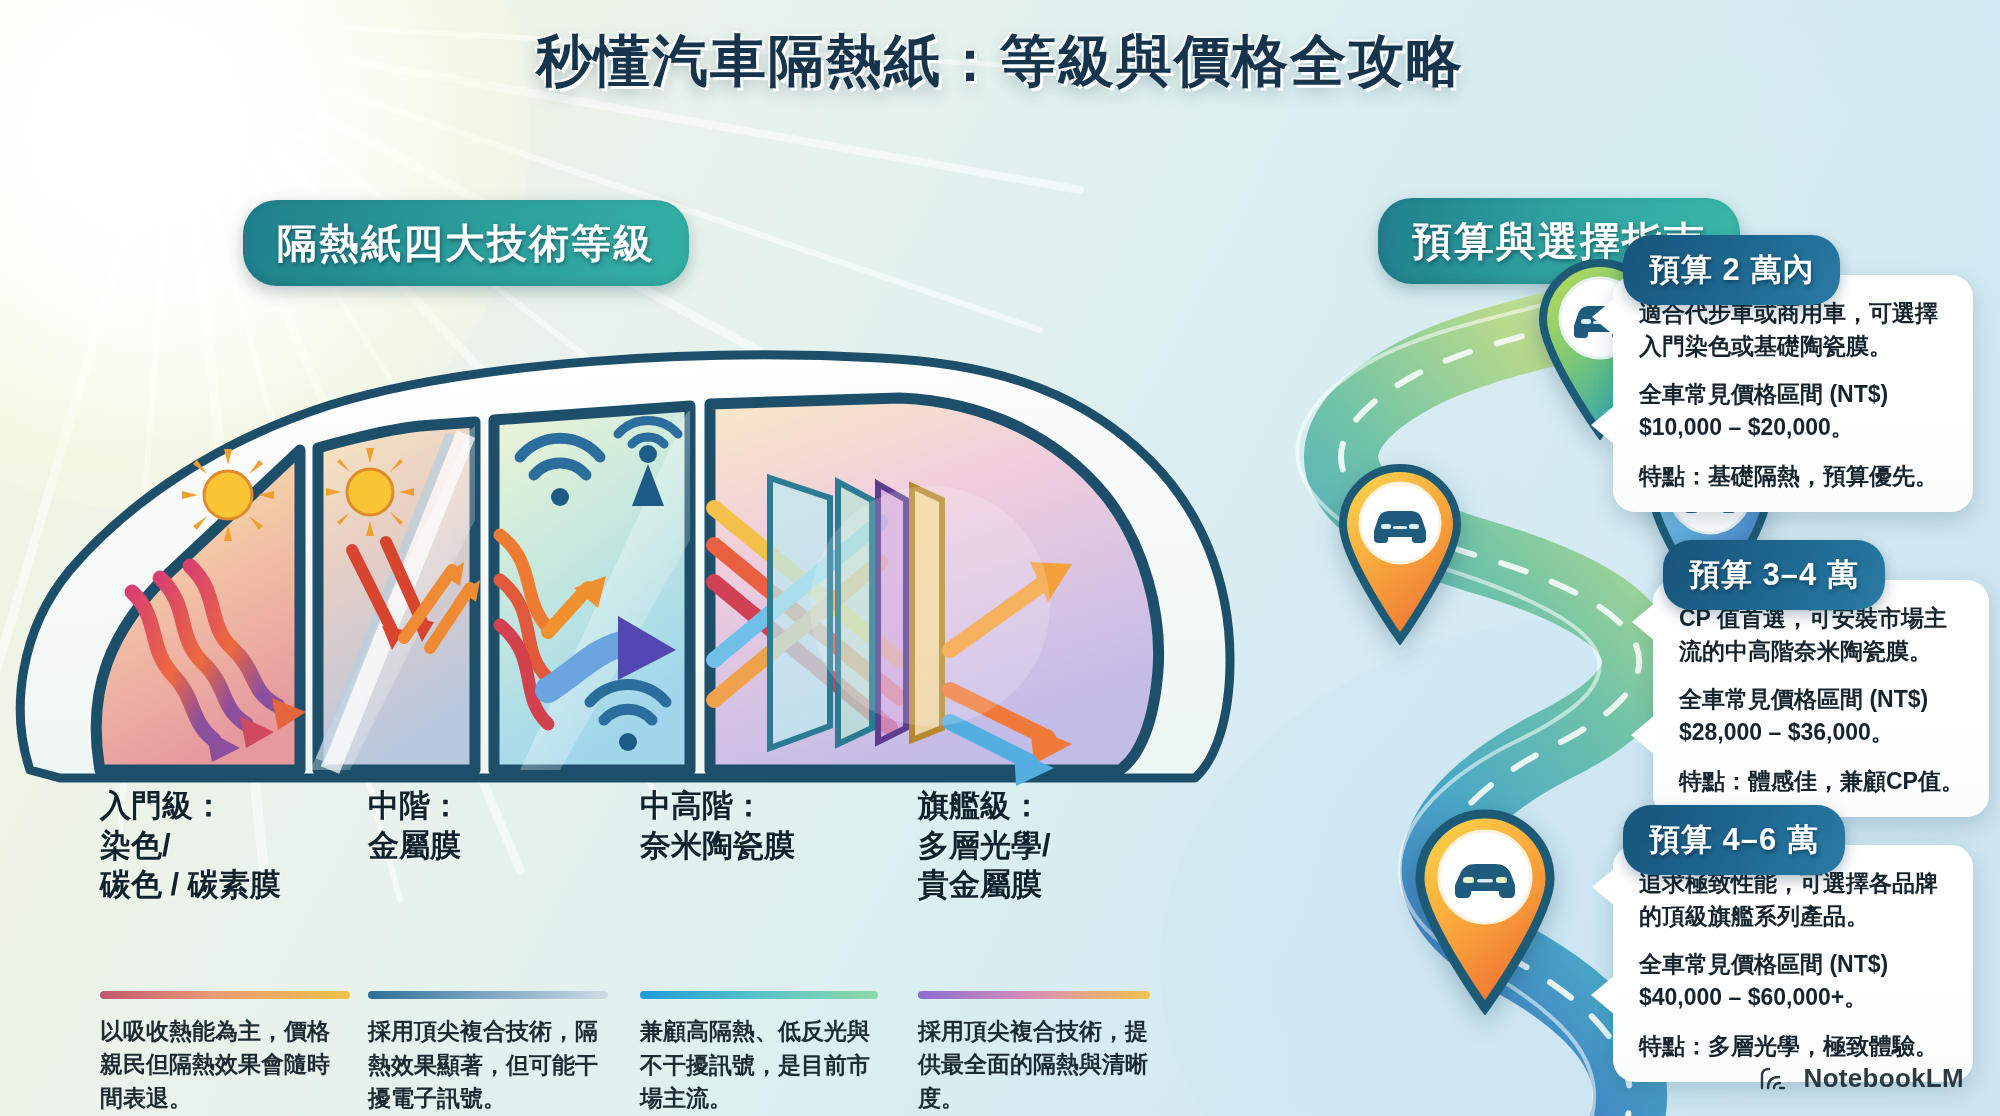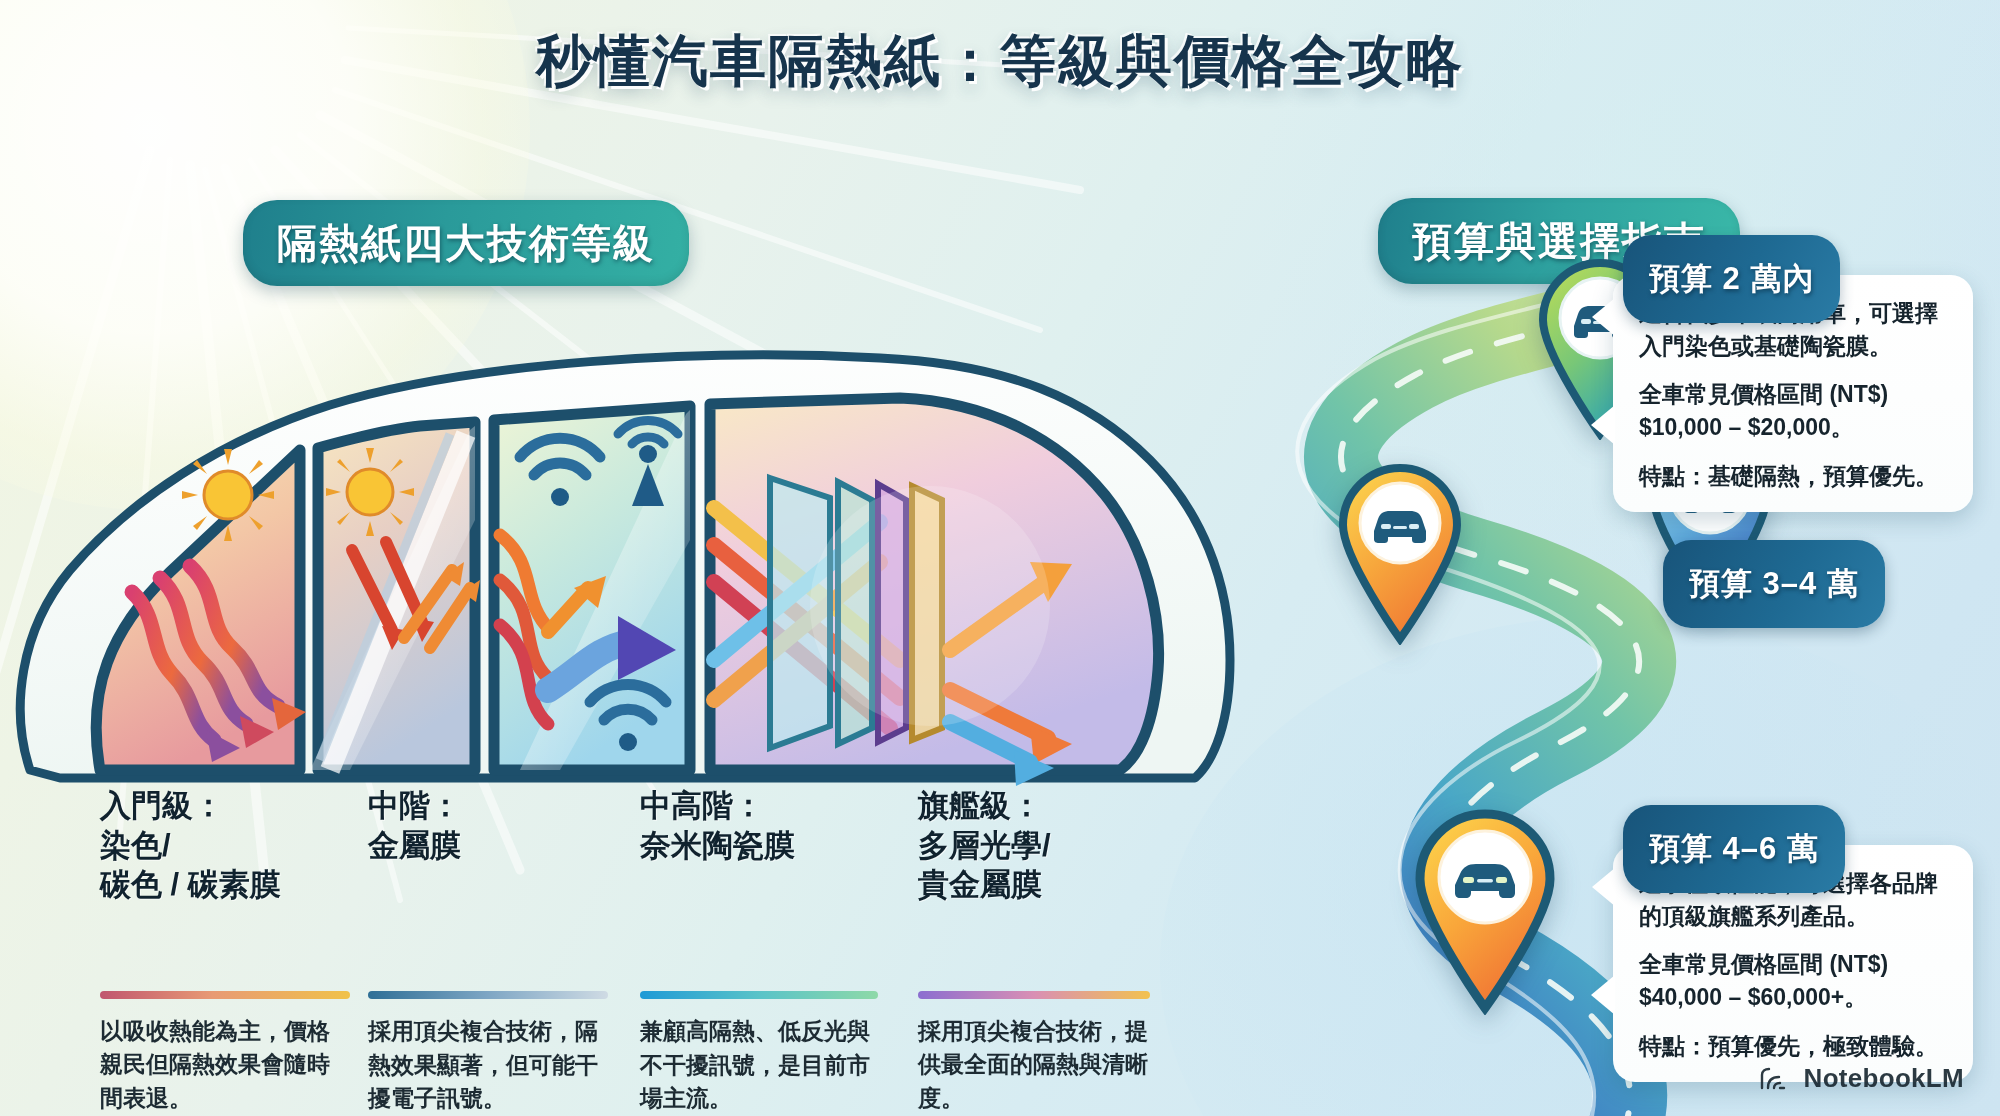--- a/index.html
+++ b/index.html
@@ -106,21 +106,21 @@
     content:"";position:absolute;left:-21px;width:0;height:0;
     border-top:20px solid transparent;border-bottom:20px solid transparent;
     border-right:24px solid #ffffff;
   }
   .card-p{
     font-size:23px;font-weight:700;color:#16242d;line-height:1.42;margin:0 0 16px;
   }
   .card-p:last-child{margin-bottom:0;}
   .card-badge{
     position:absolute;display:inline-flex;align-items:center;justify-content:center;
-    height:54px;padding:17px 26px;border-radius:28px;
+    height:54px;padding:8px 26px;border-radius:28px;
     background:linear-gradient(120deg,#1b5a80 0%,#22699152 0%,#1d6188 55%,#2a7ba5 100%);
     background:linear-gradient(120deg,#18547a 0%,#1e6992 55%,#2a7ba5 100%);
     color:#fff;font-size:31px;font-weight:700;letter-spacing:1px;white-space:nowrap;
     text-shadow:1px 2px 4px rgba(5,35,55,.6);
     box-shadow:0 5px 14px rgba(18,60,85,.32);
     z-index:3;
   }
 
   
   .wm{
@@ -490,27 +490,33 @@
 
     <div class="card-badge" style="left:398px;top:-20px;">預算 2 萬內</div>
     <div class="card" style="left:388px;top:20px;width:360px;">
       <div style="position:absolute;left:-22px;top:130px;width:0;height:0;border-top:20px solid transparent;border-bottom:20px solid transparent;border-right:24px solid #fff;"></div>
       <p class="card-p">適合代步車或商用車，可選擇入門染色或基礎陶瓷膜。</p>
       <p class="card-p">全車常見價格區間 (NT$) $10,000 – $20,000。</p>
       <p class="card-p">特點：基礎隔熱，預算優先。</p>
     </div>
 
     <div class="card-badge" style="left:438px;top:285px;">預算 3–4 萬</div>
+    <div class="card" style="left:428px;top:325px;width:336px;">
+      <div style="position:absolute;left:-22px;top:135px;width:0;height:0;border-top:20px solid transparent;border-bottom:20px solid transparent;border-right:24px solid #fff;"></div>
+      <p class="card-p">CP 值首選，可安裝市場主流的中高階奈米陶瓷膜。</p>
+      <p class="card-p">全車常見價格區間 (NT$) $28,000 – $36,000。</p>
+      <p class="card-p">特點：體感佳，兼顧CP值。</p>
+    </div>
 
     <div class="card-badge" style="left:398px;top:550px;">預算 4–6 萬</div>
     <div class="card" style="left:388px;top:590px;width:360px;">
       <div style="position:absolute;left:-22px;top:130px;width:0;height:0;border-top:20px solid transparent;border-bottom:20px solid transparent;border-right:24px solid #fff;"></div>
       <p class="card-p">追求極致性能，可選擇各品牌的頂級旗艦系列產品。</p>
       <p class="card-p">全車常見價格區間 (NT$) $40,000 – $60,000+。</p>
-      <p class="card-p">特點：預算優先，極致體驗。</p>
+      <p class="card-p">特點：多層光學，極致體驗。</p>
     </div>
   </div>
 
   <div class="wm">
     <svg width="30" height="26" viewBox="0 0 30 26">
       <g fill="none" stroke="#1b2a33" stroke-width="2.4" stroke-linecap="round">
         <path d="M4 22 L4 9 C4 5 7 3 11 3"></path>
         <path d="M10 22 C10 15 14 11 21 11"></path>
         <path d="M16 22 C16 19 18 17 22 17"></path>
         <path d="M22 22 L26 22"></path>

